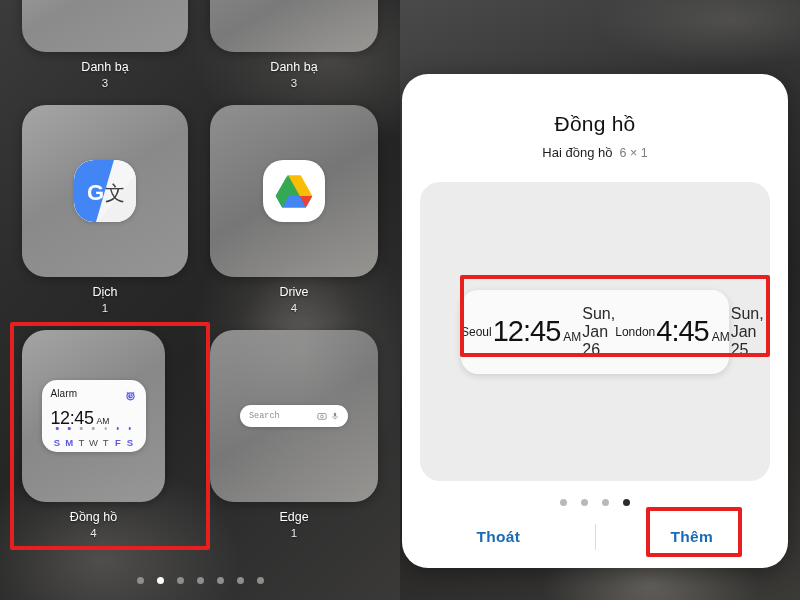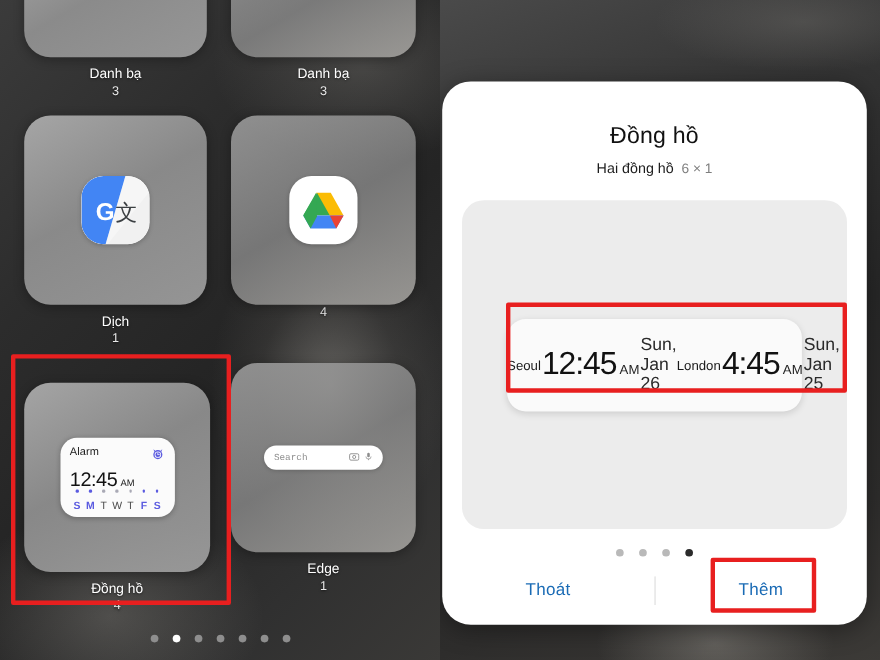--- a/index.html
+++ b/index.html
@@ -194,21 +194,21 @@
 
   .dialog-actions {
     display: flex; align-items: center; justify-content: center;
     height: 62px;
     position: relative;
   }
   .act-btn {
     flex: 1;
     text-align: center;
     font-size: 15.5px;
-    font-weight: normal;
+    font-weight: bold;
     color: #1a6bb5;
     letter-spacing: .3px;
   }
   .act-divider { width: 1px; height: 26px; background: #dcdcdc; }
 </style>
 </head>
 <body>
 
 <div id="screen">
 
@@ -255,24 +255,25 @@
           <div class="icon-squircle">
             <svg width="40" height="36" viewBox="0 0 48 42" aria-hidden="true">
               <polygon points="16,2 32,2 46,27 30,27" fill="#fbbc04"></polygon>
               <polygon points="16,2 30,27 14,27 1,27" fill="#34a853" transform="translate(1,0)"></polygon>
               <polygon points="2,27 46,27 38,41 10,41" fill="#4285f4"></polygon>
               <polygon points="16,2 2,27 10,41 17,28" fill="#34a853"></polygon>
               <polygon points="31,27 46,27 38,41" fill="#ea4335"></polygon>
             </svg>
           </div>
         </div>
+        <div class="tile-caption">Drive</div>
         <div class="tile-count">4</div>
       </div>
 
-      <div class="cell" style="left:22px; top:348px; width:169px;">
+      <div class="cell" style="left:22px; top:330px; width:143px;">
         <div class="tile" style="height:172px;">
           <div class="alarm-widget">
             <div class="alarm-top">
               <div class="alarm-label">Alarm</div>
               <span>
                 <svg width="13" height="13" viewBox="0 0 24 24" aria-hidden="true">
                   <circle cx="12" cy="13.5" r="7.6" fill="#5b5be0"></circle>
                   <circle cx="12" cy="13.5" r="5.4" fill="#fbfbfb"></circle>
                   <circle cx="12" cy="13.5" r="4.1" fill="#5b5be0"></circle>
                   <rect x="11.4" y="9.8" width="1.2" height="4.2" fill="#ffffff"></rect>

